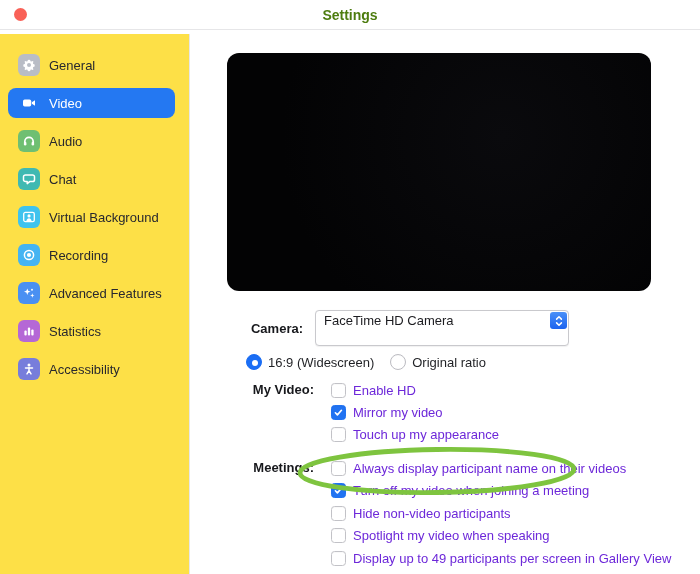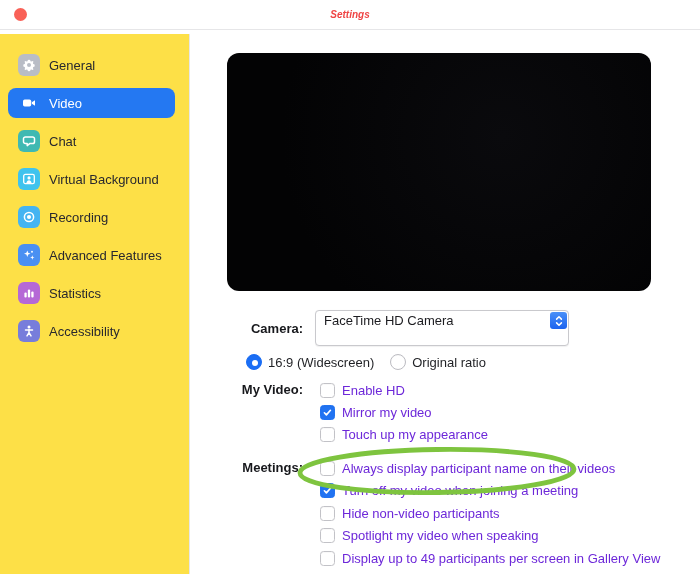--- a/index.html
+++ b/index.html
@@ -12,21 +12,21 @@
   
   .titlebar {
     position:absolute; top:0; left:0; width:700px; height:30px;
     background:#fff; border-bottom:1px solid #e6e6e8;
     display:flex; align-items:center; justify-content:center;
   }
   .traffic-close {
     position:absolute; left:14px; top:8px; width:13px; height:13px;
     border-radius:50%; background:#f96157; cursor:pointer;
   }
-  .win-title { font-weight:bold; font-size:10px; color:#ef4444;font-style:italic; }
+  .win-title { font-weight:bold; font-size:14px; color:#4d7c0f; }
 
   
   .sidebar {
     position:absolute; top:34px; left:0; width:190px; height:543px;
     background:#fde047; border-right:1px solid #e6e6e8; padding-top:16px;
   }
   .side-item {
     height:30px; margin:0 14px 8px 8px; border-radius:8px;
     display:flex; align-items:center; padding-left:10px; gap:9px;
     cursor:pointer;
@@ -76,21 +76,21 @@
     box-shadow:inset 0 0.5px 1px rgba(0,0,0,.05);
   }
   .radio.checked { background:#1b6ef5; border-color:#1b6ef5; }
   .radio.checked::after {
     content:""; position:absolute; left:5px; top:5px; width:6px; height:6px;
     border-radius:50%; background:#fff;
   }
   .radio-label { margin-right:10px; color:#1f2024; }
 
   
-  .group { display:flex; align-items:flex-start; }
+  .group { display:flex; align-items:flex-start;margin-left:11px; }
   .group-myvideo { margin-top:9px; }
   .group-meetings { margin-top:12px; }
   .opts { margin-left:12px; padding-left:5px; }
   .opt { display:flex; align-items:center; height:22px; cursor:default; }
   .group-meetings .opt { height:22.5px; }
   .checkbox {
     width:15px; height:15px; border-radius:3.5px; background:#fff;
     border:1px solid #c2c2c7; flex:0 0 15px; cursor:pointer;
     display:flex; align-items:center; justify-content:center;
     box-shadow:inset 0 0.5px 1px rgba(0,0,0,.05);
@@ -129,20 +129,30 @@
   <div class="side-item checked">
     <span class="badge" style="background: rgb(36, 120, 242);">
       <svg viewBox="0 0 14 14" width="14" height="14">
           <rect x="1" y="3.6" width="8.2" height="6.8" rx="1.7" fill="#fff"></rect>
           <path d="M9.8 6.2L13 4.2v5.6L9.8 7.8z" fill="#fff"></path>
         </svg>
     </span>
     <span class="side-label">Video</span>
   </div>
 
+  <div class="side-item">
+    <span class="badge" style="background: rgb(111, 191, 114);">
+      <svg viewBox="0 0 14 14" width="14" height="14">
+          <path d="M2.8 9V7.6a4.2 4.2 0 0 1 8.4 0V9" fill="none" stroke="#fff" stroke-width="1.7" stroke-linecap="round"></path>
+          <rect x="1.9" y="7.7" width="2.5" height="3.7" rx="1.25" fill="#fff"></rect>
+          <rect x="9.6" y="7.7" width="2.5" height="3.7" rx="1.25" fill="#fff"></rect>
+        </svg>
+    </span>
+    <span class="side-label">Audio</span>
+  </div>
 
   <div class="side-item">
     <span class="badge" style="background: rgb(63, 185, 178);">
       <svg viewBox="0 0 14 14" width="14" height="14">
           <path d="M3.4 2.9h7.2a1.9 1.9 0 0 1 1.9 1.9v2.9a1.9 1.9 0 0 1-1.9 1.9H7.7l-2.5 2v-2h-1.8a1.9 1.9 0 0 1-1.9-1.9V4.8a1.9 1.9 0 0 1 1.9-1.9z" fill="none" stroke="#fff" stroke-width="1.5" stroke-linejoin="round"></path>
         </svg>
     </span>
     <span class="side-label">Chat</span>
   </div>
 

